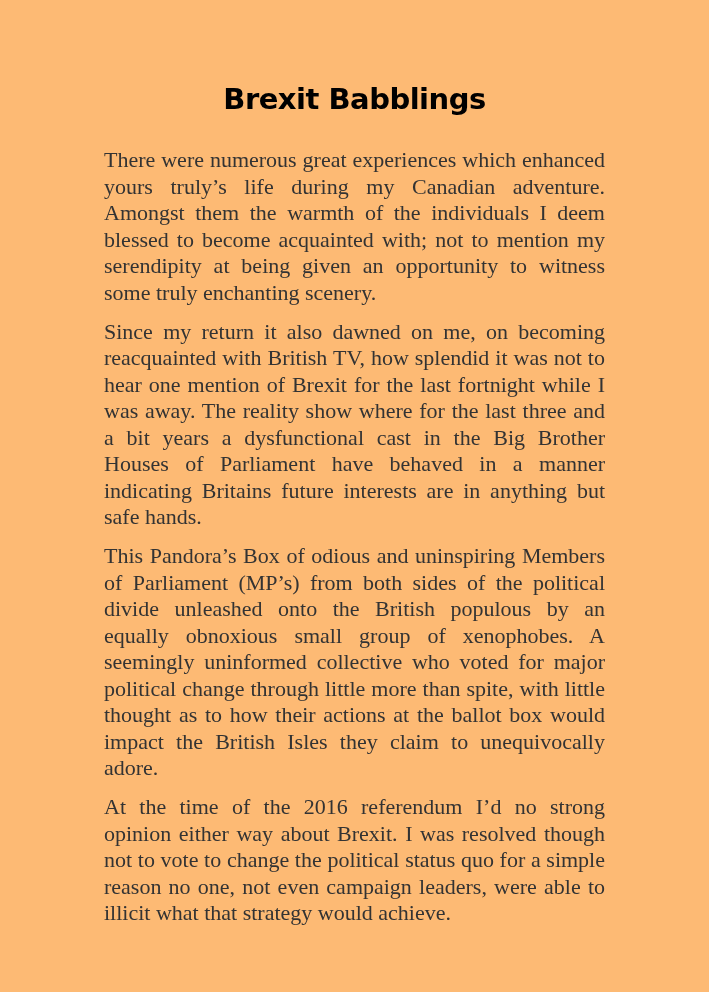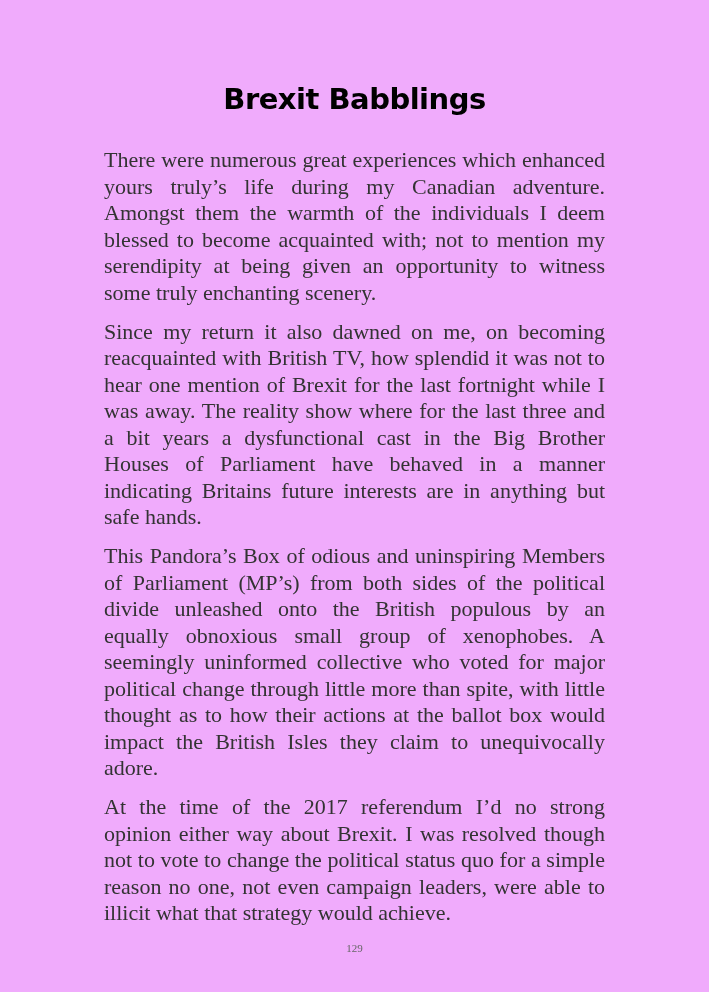--- a/index.html
+++ b/index.html
@@ -11,21 +11,21 @@
       width: 709px;
       height: 992px;
       position: relative;
       overflow: hidden;
     }
     .page {
       position: absolute;
       left: 0; top: 0;
       width: 709px;
       height: 992px;
-      background: #f0abfc;
+      background: #fdba74;
     }
     .title {
       position: absolute;
       left: 0;
       top: 82px;
       width: 709px;
       text-align: center;
       font-family: "DejaVu Sans", sans-serif;
       font-weight: bold;
       font-size: 29px;
@@ -62,17 +62,16 @@
 </head>
 <body>
 
 <div class="page">
   <h1 class="title">Brexit Babblings</h1>
 
   <div class="body-text">
     <p class="para">There were numerous great experiences which enhanced yours truly’s life during my Canadian adventure. Amongst them the warmth of the individuals I deem blessed to become acquainted with; not to mention my serendipity at being given an opportunity to witness some truly enchanting scenery.</p>
     <p class="para">Since my return it also dawned on me, on becoming reacquainted with British TV, how splendid it was not to hear one mention of Brexit for the last fortnight while I was away. The reality show where for the last three and a bit years a dysfunctional cast in the Big Brother Houses of Parliament have behaved in a manner indicating Britains future interests are in anything but safe hands.</p>
     <p class="para">This Pandora’s Box of odious and uninspiring Members of Parliament (MP’s) from both sides of the political divide unleashed onto the British populous by an equally obnoxious  small group of xenophobes. A seemingly uninformed collective who voted for major political change through little more than spite, with little thought as to how their actions at the ballot box would impact the British Isles they claim to unequivocally adore.</p>
-    <p class="para">At the time of the 2017 referendum I’d no strong opinion either way about Brexit. I was resolved though not to vote to change the political status quo for a simple reason no one, not even campaign leaders, were able to illicit what that strategy would achieve.</p>
+    <p class="para">At the time of the 2016 referendum I’d no strong opinion either way about Brexit. I was resolved though not to vote to change the political status quo for a simple reason no one, not even campaign leaders, were able to illicit what that strategy would achieve.</p>
   </div>
 
-  <div class="page-number">129</div>
 </div>
 
 </body></html>

